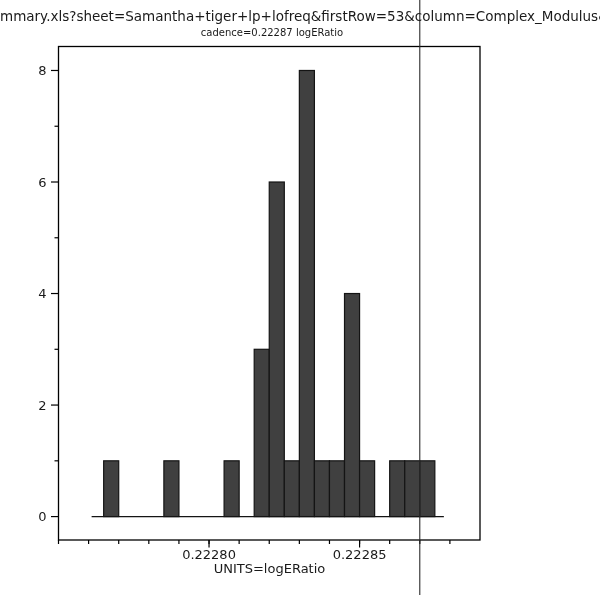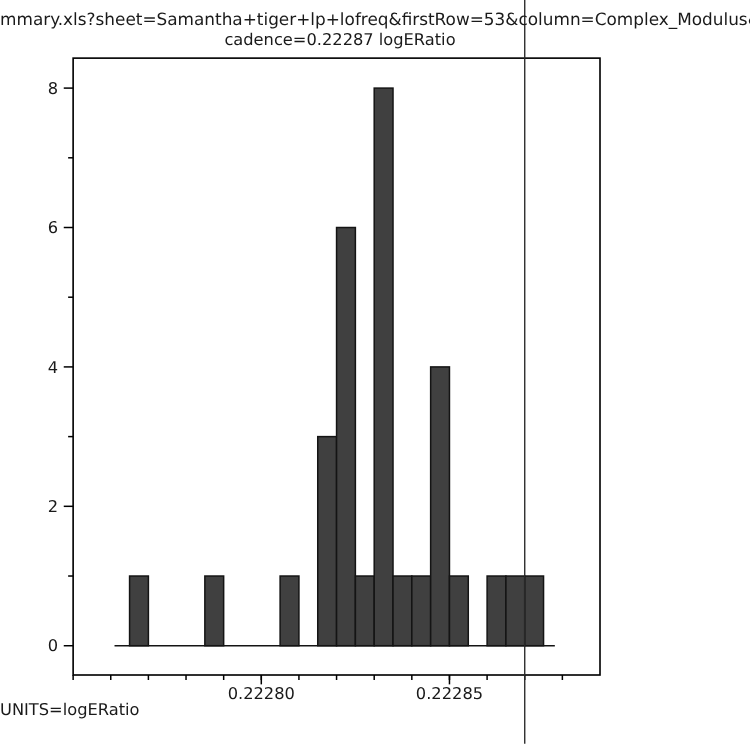--- a/index.html
+++ b/index.html
@@ -8,26 +8,26 @@
     font-family:"DejaVu Sans","Liberation Sans",sans-serif;color:#1a1a1a;
     overflow:hidden;
   }
   .title1{
     position:absolute;top:8px;left:0;width:600px;height:17px;
     font-size:13.5px;line-height:16px;white-space:nowrap;overflow:hidden;
     color:#1a1a1a;
   }
   .title2{
     position:absolute;top:25px;left:0;width:544px;height:17px;
-    font-size:13px;line-height:16px;text-align:center;white-space:nowrap;
+    font-size:10px;line-height:16px;text-align:center;white-space:nowrap;
     color:#1a1a1a;
   }
   .xlabel{
     position:absolute;top:561px;left:0;width:539px;height:17px;
-    font-size:13px;line-height:16px;text-align:left;color:#1a1a1a;
+    font-size:13px;line-height:16px;text-align:center;color:#1a1a1a;
   }
   svg{position:absolute;top:0;left:0;}
 </style>
 </head>
 <body>
 
 <div class="screen">
 
   <svg id="chart" width="600" height="600" viewBox="0 0 600 600">
       <g>

